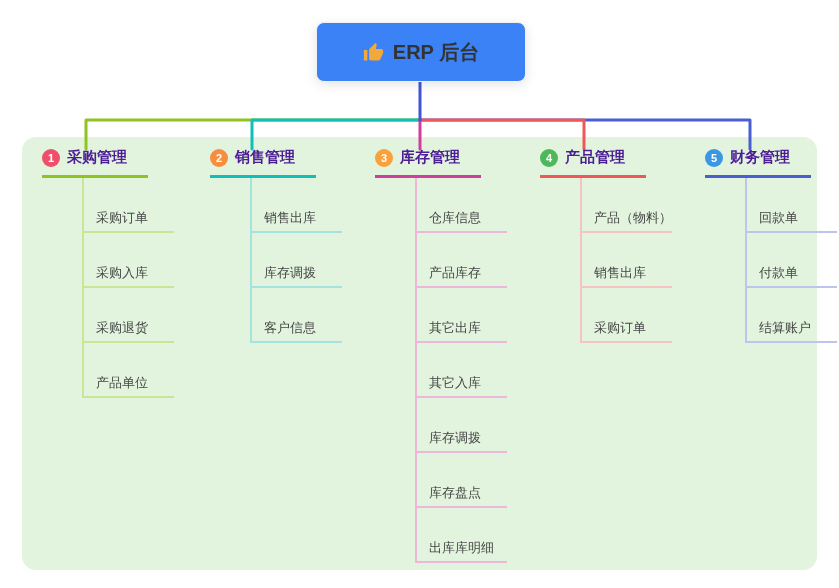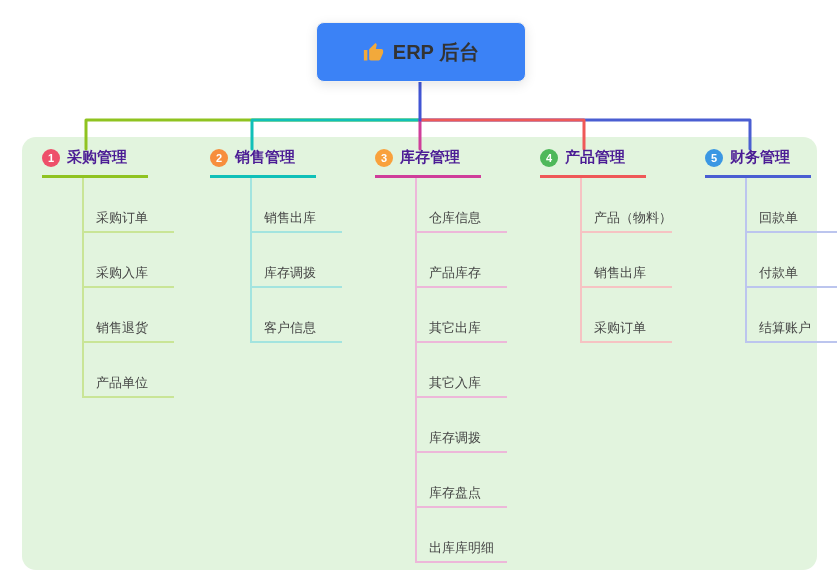--- a/index.html
+++ b/index.html
@@ -60,21 +60,21 @@
   </div>
 
   <div class="branch" style="left: 42px; --c: #8fc320; --cl: #c9e596; --bc: #ee4f6a;">
     <div class="topic">
       <span class="badge">1</span>
       <span class="topic-label">采购管理</span>
     </div>
     <div class="children">
       <div class="child">采购订单</div>
       <div class="child">采购入库</div>
-      <div class="child">销售退货</div>
+      <div class="child">采购退货</div>
       <div class="child">产品单位</div>
     </div>
   </div>
 
   <div class="branch" style="left: 210px; --c: #10c0b8; --cl: #a3e4df; --bc: #f78e3d;">
     <div class="topic">
       <span class="badge">2</span>
       <span class="topic-label">销售管理</span>
     </div>
     <div class="children">

